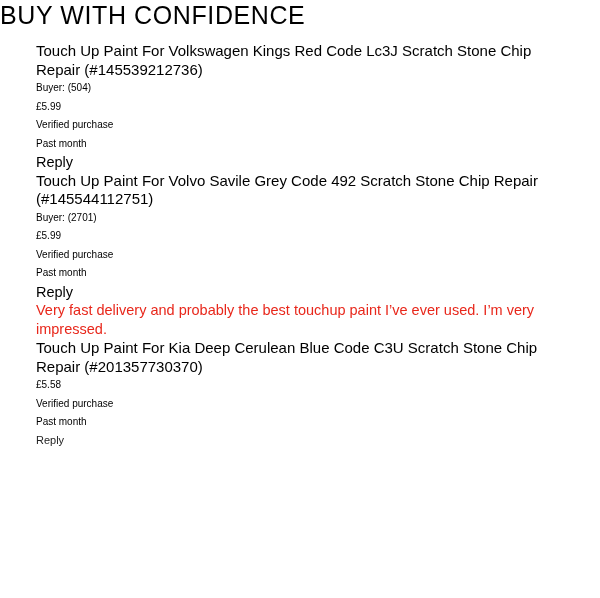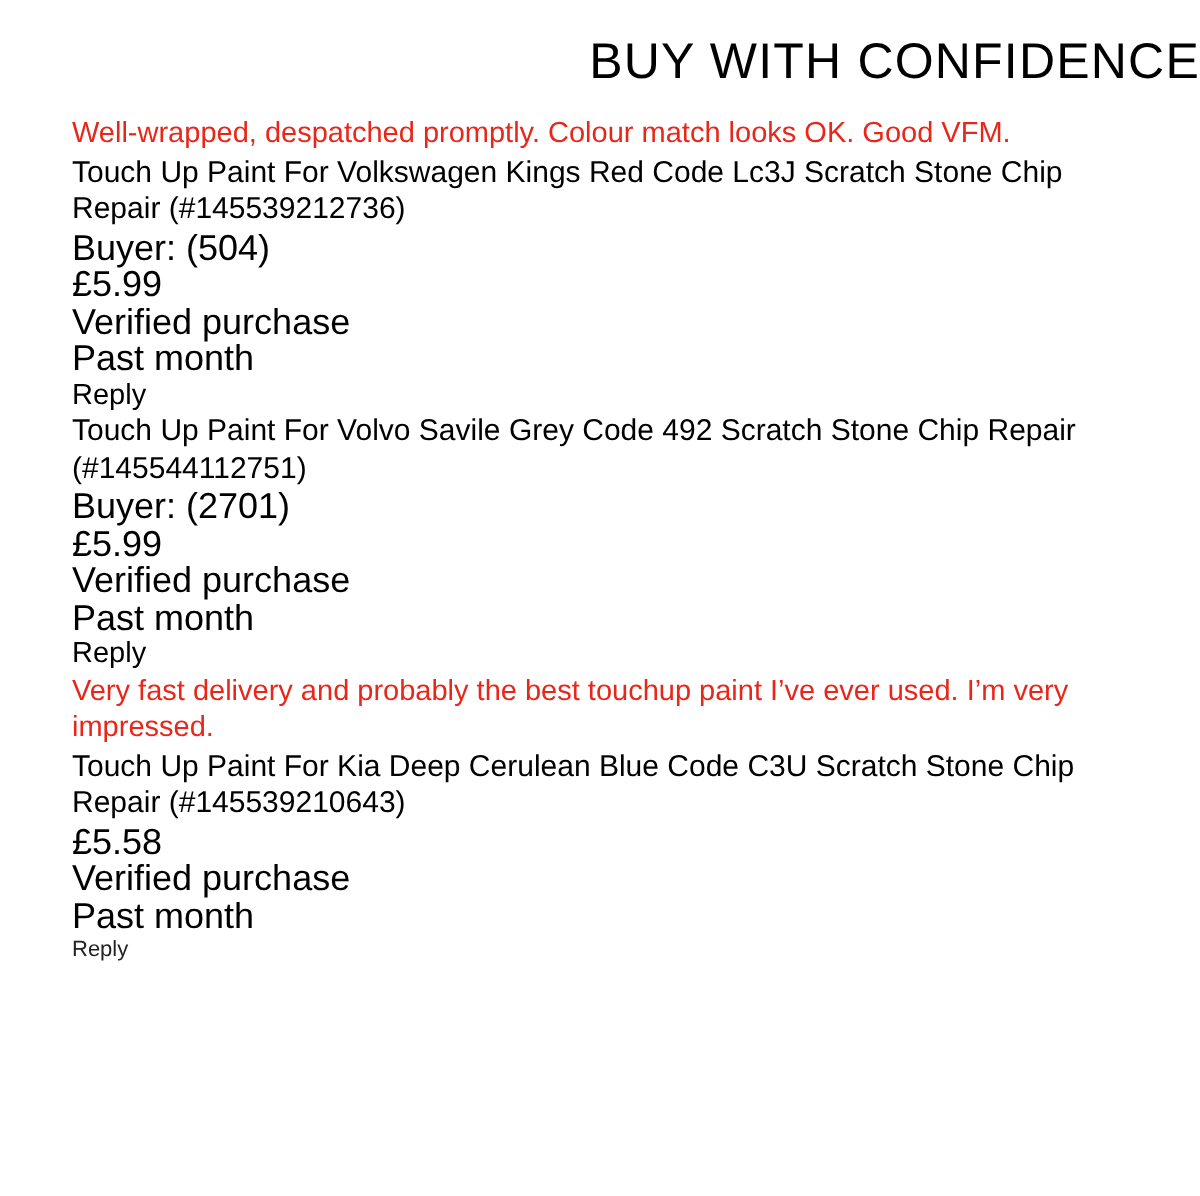--- a/index.html
+++ b/index.html
@@ -15,22 +15,21 @@
     overflow: hidden;
   }
   .page {
     width: 600px;
     height: 598px;
     position: relative;
     box-sizing: border-box;
     padding: 0;
   }
   .header {
-    text-align: right;
-    padding-top: 16px;
+    text-align: left;
   }
   .header-line {
     font-size: 25px;
     line-height: 30px;
     letter-spacing: 0.6px;
     color: #000000;
     font-weight: normal;
   }
   .feedback-list {
     margin-top: 12px;
@@ -45,21 +44,21 @@
     font-size: 14.5px;
     line-height: 18.5px;
     margin-bottom: 1px;
   }
   .item-title {
     font-size: 15px;
     line-height: 18.5px;
     color: #000000;
   }
   .meta {
-    font-size: 18px;
+    font-size: 10px;
     line-height: 18.5px;
     color: #000000;
   }
   .reply {
     font-size: 14.5px;
     line-height: 18.5px;
     color: #000000;
     cursor: pointer;
   }
   .reply-small {
@@ -73,41 +72,40 @@
 
 <div class="page">
 
   <div class="header">
     <div class="header-line">BUY WITH CONFIDENCE</div>
   </div>
 
   <div class="feedback-list">
 
     <div class="feedback-item">
-      <div class="comment">Well-wrapped, despatched promptly. Colour match looks OK. Good VFM.</div>
       <div class="item-title">Touch Up Paint For Volkswagen Kings Red Code Lc3J Scratch Stone Chip Repair (#145539212736)</div>
       <div class="meta">Buyer: (504)</div>
       <div class="meta">£5.99</div>
       <div class="meta">Verified purchase</div>
       <div class="meta">Past month</div>
       <div class="reply">Reply</div>
     </div>
 
     <div class="feedback-item">
       <div class="item-title">Touch Up Paint For Volvo Savile Grey Code 492 Scratch Stone Chip Repair (#145544112751)</div>
       <div class="meta">Buyer:  (2701)</div>
       <div class="meta">£5.99</div>
       <div class="meta">Verified purchase</div>
       <div class="meta">Past month</div>
       <div class="reply">Reply</div>
     </div>
 
     <div class="feedback-item">
       <div class="comment">Very fast delivery and probably the best touchup paint I’ve ever used. I’m very impressed.</div>
-      <div class="item-title">Touch Up Paint For Kia Deep Cerulean Blue Code C3U Scratch Stone Chip Repair (#145539210643)</div>
+      <div class="item-title">Touch Up Paint For Kia Deep Cerulean Blue Code C3U Scratch Stone Chip Repair (#201357730370)</div>
       <div class="meta">£5.58</div>
       <div class="meta">Verified purchase</div>
       <div class="meta">Past month</div>
       <div class="reply-small">Reply</div>
     </div>
 
   </div>
 </div>
 
 </body></html>

